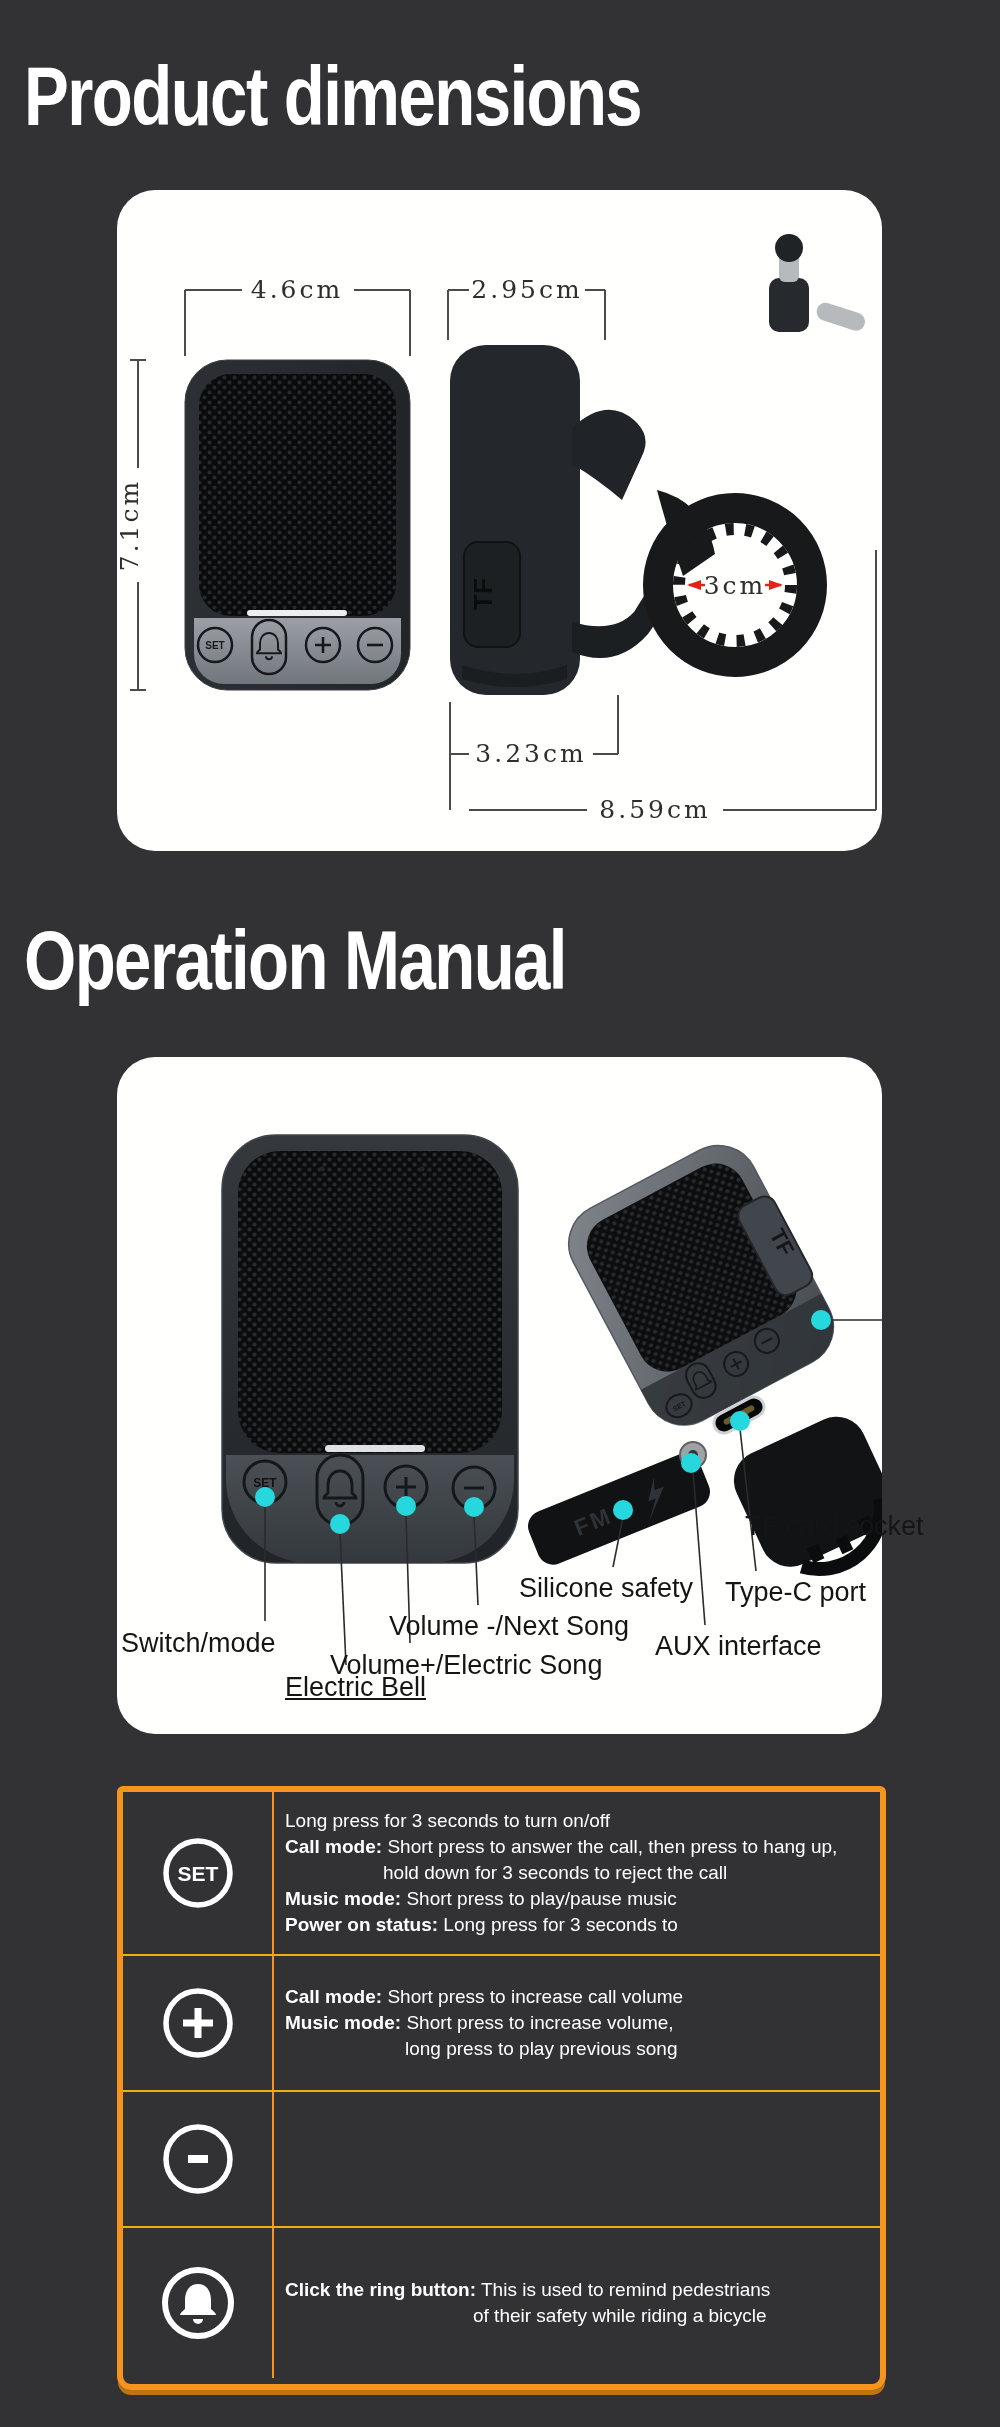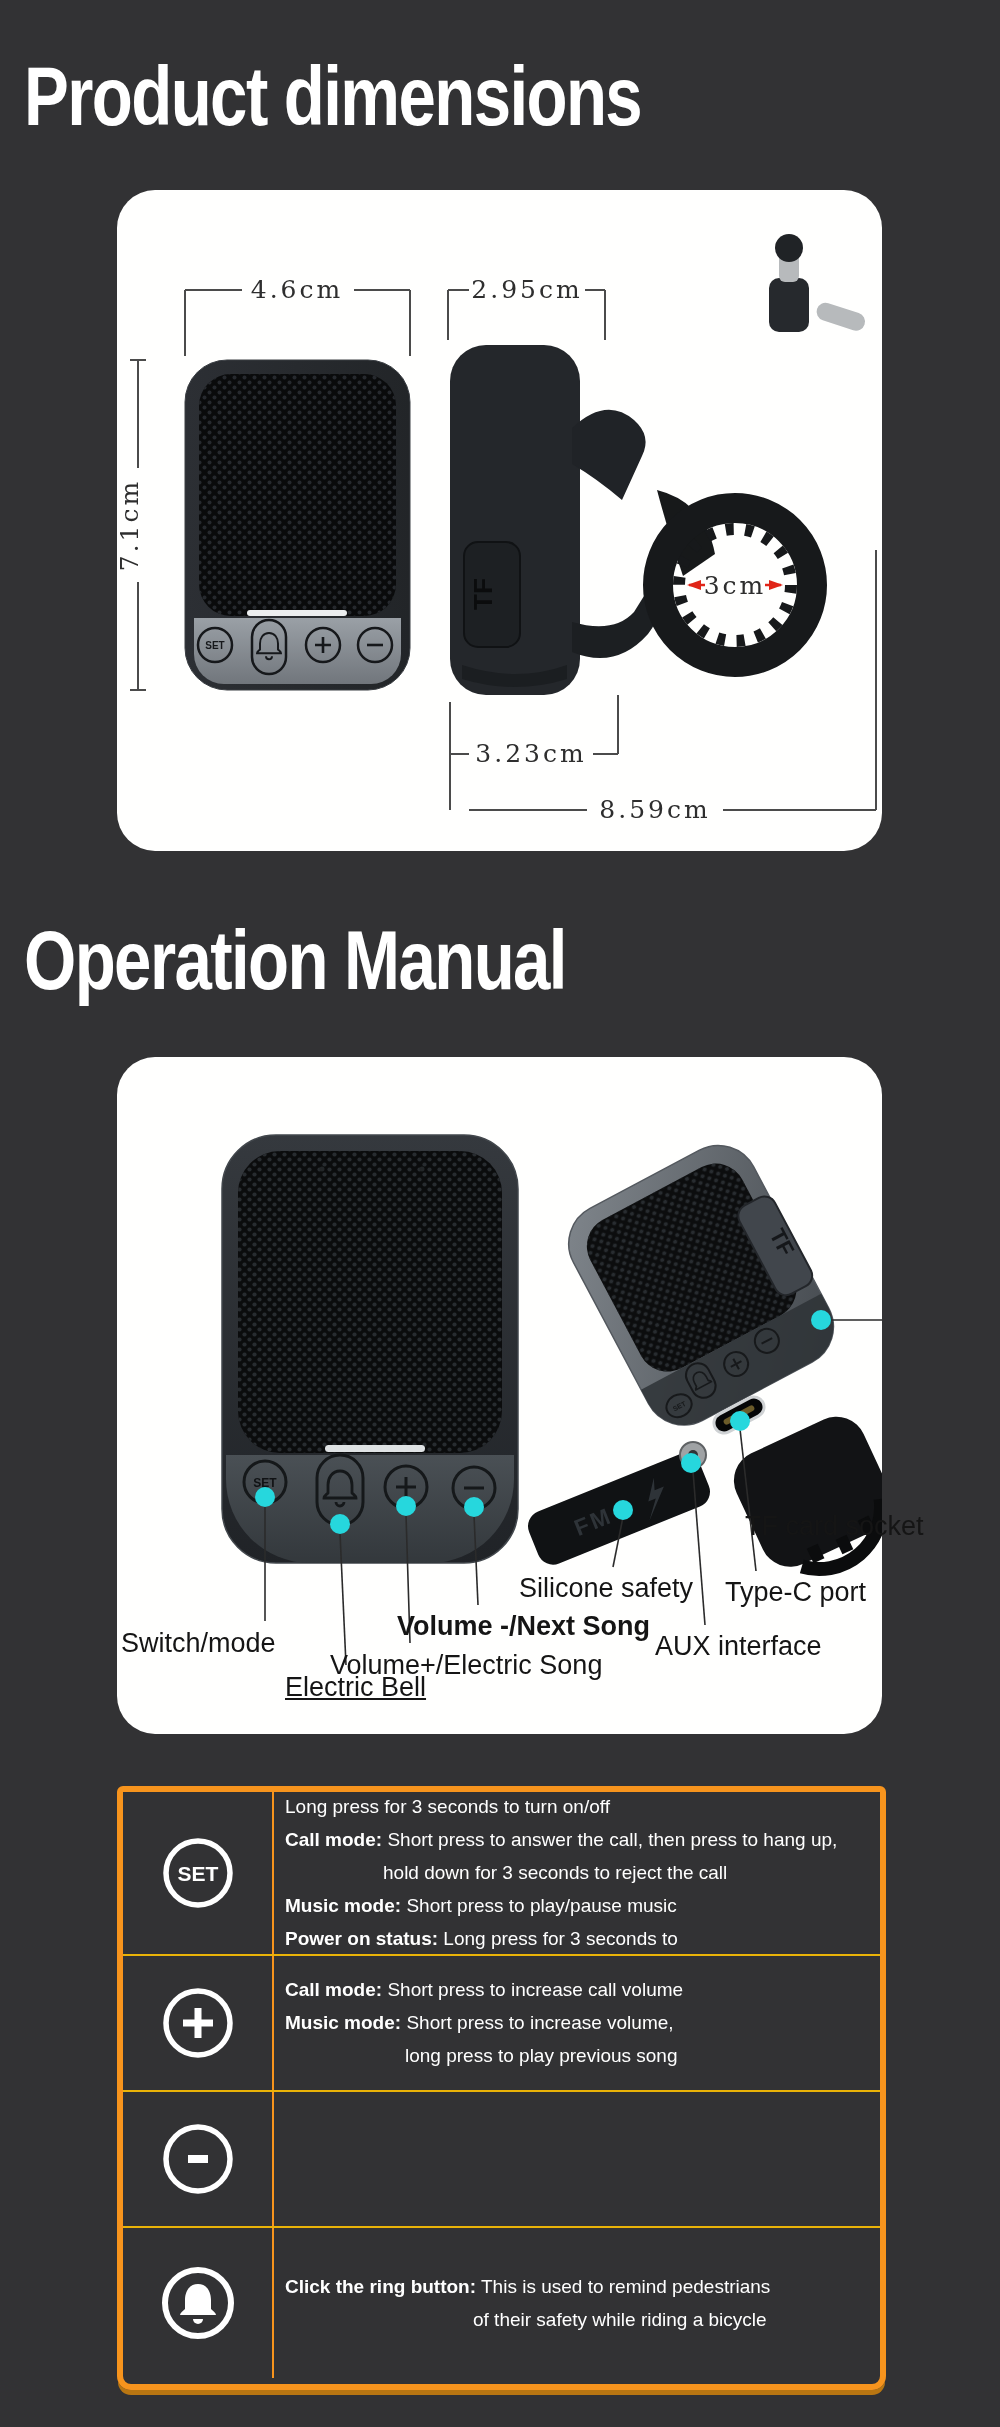--- a/index.html
+++ b/index.html
@@ -32,21 +32,21 @@
     display:flex;flex-direction:column;
   }
   .t-row{display:flex;border-top:2px solid #eab308;box-sizing:border-box;}
   .t-row:first-child{border-top:none;}
   .t-row .icon-cell{
     width:151px;flex:0 0 151px;border-right:2px solid #F7941D;box-sizing:border-box;
     display:flex;align-items:center;justify-content:center;
   }
   .t-row .text-cell{
     flex:1;display:flex;flex-direction:column;justify-content:center;
-    padding:6px 6px 6px 11px;color:#ffffff;font-size:19px;line-height:26px;gap:7px;
+    padding:6px 6px 6px 11px;color:#ffffff;font-size:19px;line-height:26px;
   }
   .t-row .text-cell b{font-weight:700;}
   .ind-a{padding-left:98px;}
   .ind-b{padding-left:140px;}
   .ind-c{padding-left:120px;}
   .ind-d{padding-left:188px;}
   #row-set{height:162px;flex:0 0 162px;}
   #row-plus{height:136px;flex:0 0 136px;}
   #row-minus{height:136px;flex:0 0 136px;}
   #row-bell{height:152px;flex:0 0 152px;}
@@ -269,21 +269,21 @@
       <circle cx="506" cy="453" r="10"></circle>
       <circle cx="574" cy="406" r="10"></circle>
       <circle cx="623" cy="364" r="10"></circle>
       <circle cx="704" cy="263" r="10"></circle>
     </g>
   </svg>
 
   <div class="callout-label" style="left:4px;top:570px;">Switch/mode</div>
   <div class="callout-label" style="left:168px;top:614px;text-decoration:underline;">Electric Bell</div>
   <div class="callout-label" style="left:213px;top:592px;">Volume+/Electric Song</div>
-  <div class="callout-label" style="left:280px;top:553px;font-weight:bold;">Volume -/Next Song</div>
+  <div class="callout-label" style="left:272px;top:553px;">Volume -/Next Song</div>
   <div class="callout-label" style="left:402px;top:515px;">Silicone safety</div>
   <div class="callout-label" style="left:538px;top:573px;">AUX interface</div>
   <div class="callout-label" style="left:608px;top:519px;">Type-C port</div>
   <div class="callout-label" style="left:628px;top:453px;">TF card socket</div>
 </div>
 
 <div id="manual-table">
 
   <div class="t-row" id="row-set">
     <div class="icon-cell">

